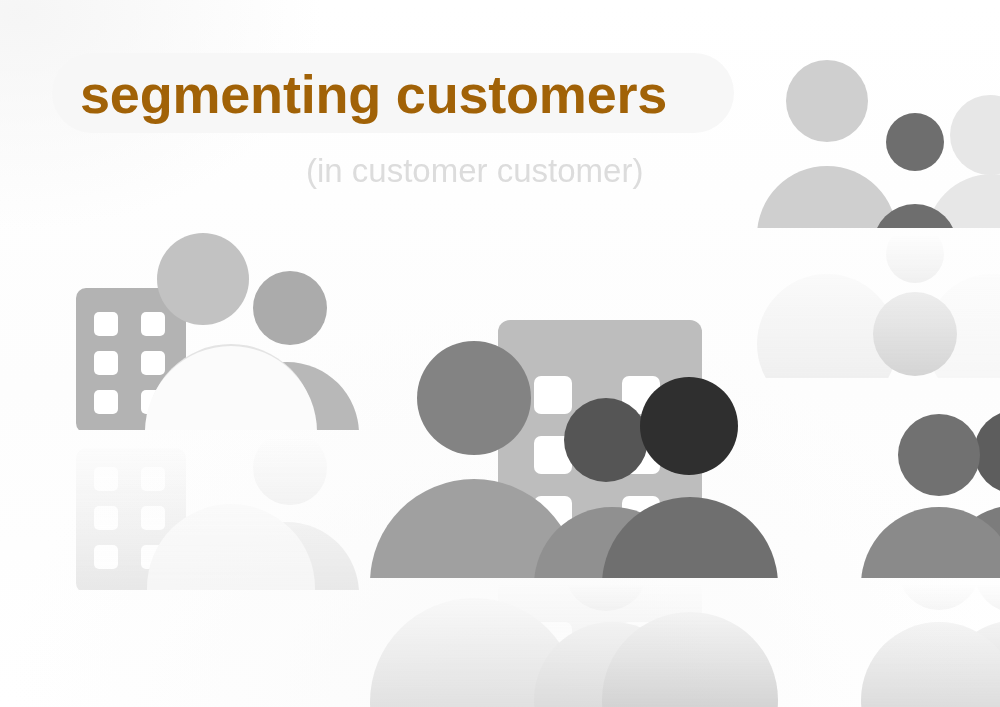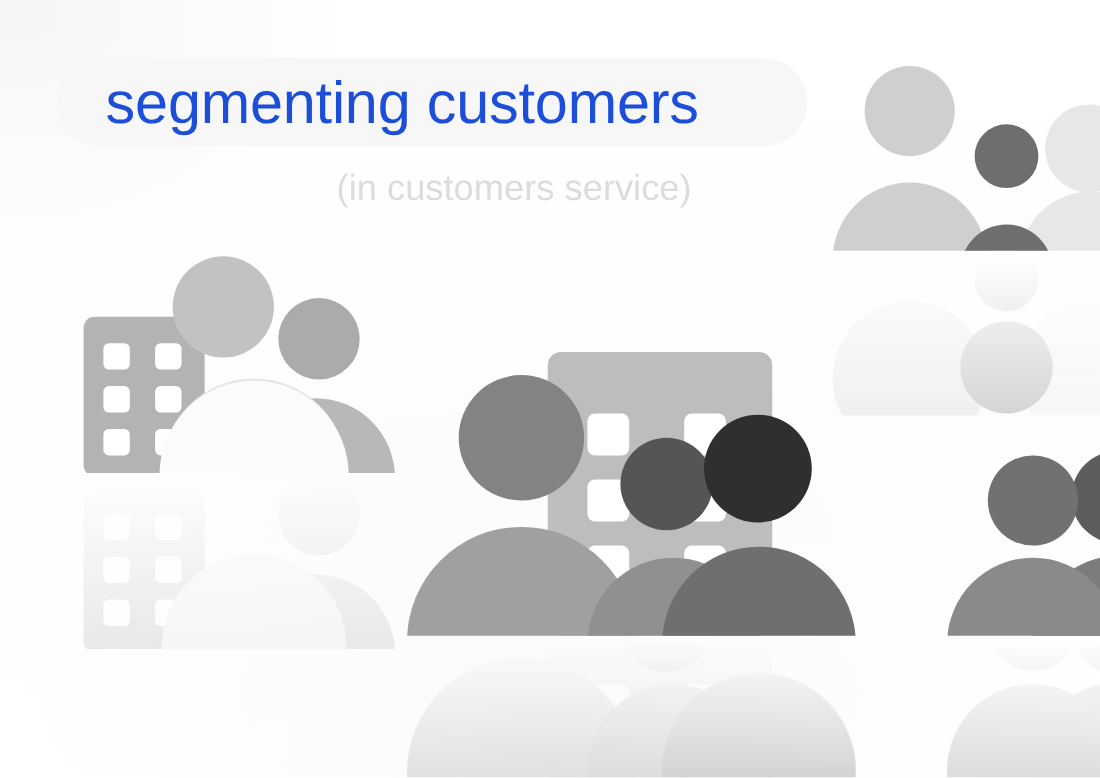--- a/index.html
+++ b/index.html
@@ -36,28 +36,28 @@
     position: absolute;
     left: 52px;
     top: 53px;
     width: 682px;
     height: 80px;
     border-radius: 40px;
     background: #f7f7f7;
   }
   #title-text {
     position: absolute;
-    left: 96px;
+    left: 80px;
     top: 60px;
     width: 640px;
     height: 68px;
     line-height: 68px;
     font-size: 54px;
-    font-weight: 400;
-    color: #1d4ed8;
+    font-weight: 700;
+    color: #a16207;
     letter-spacing: -0.2px;
     white-space: nowrap;
   }
   #subtitle-text {
     position: absolute;
     left: 306px;
     top: 152px;
     font-size: 33px;
     font-weight: 400;
     color: #dcdcdc;
@@ -226,15 +226,15 @@
         <div class="circle" style="left:78px; top:-73px; width:160px; height:160px; background:#7c7c7c;"></div>
         <div class="circle" style="left:1px; top:-71px; width:156px; height:156px; background:#8a8a8a;"></div>
         <div class="circle" style="left:38px; top:97px; width:82px; height:82px; background:#717171;"></div>
         <div class="circle" style="left:114px; top:94px; width:84px; height:84px; background:#5d5d5d;"></div>
       </div>
     </div>
   </div>
 
   <div id="title-pill"></div>
   <div id="title-text">segmenting customers</div>
-  <div id="subtitle-text">(in customers service)</div>
+  <div id="subtitle-text">(in customer customer)</div>
 
 </div>
 
 </body></html>

